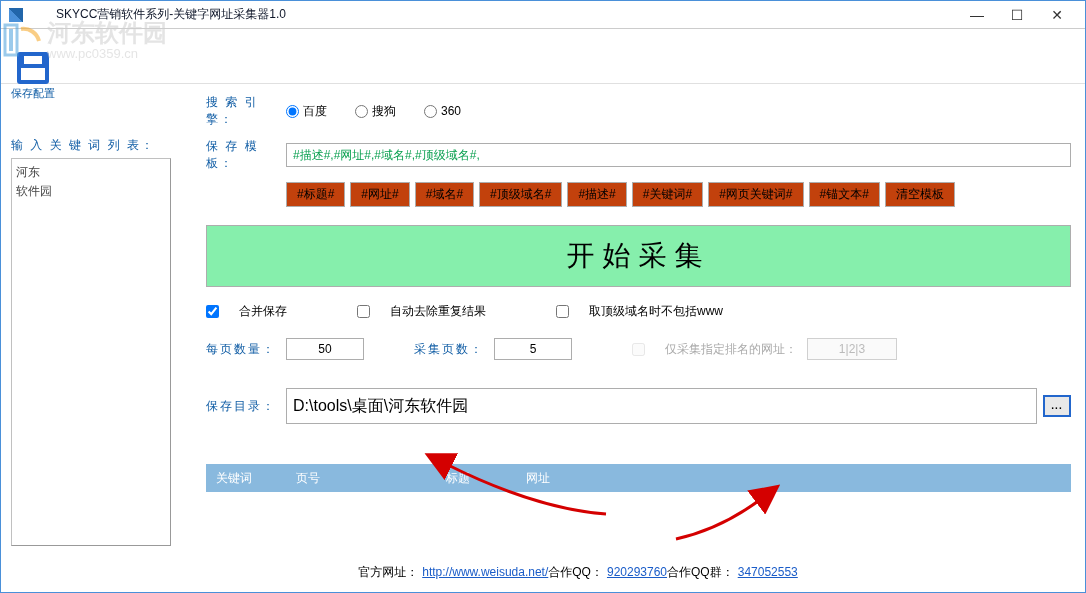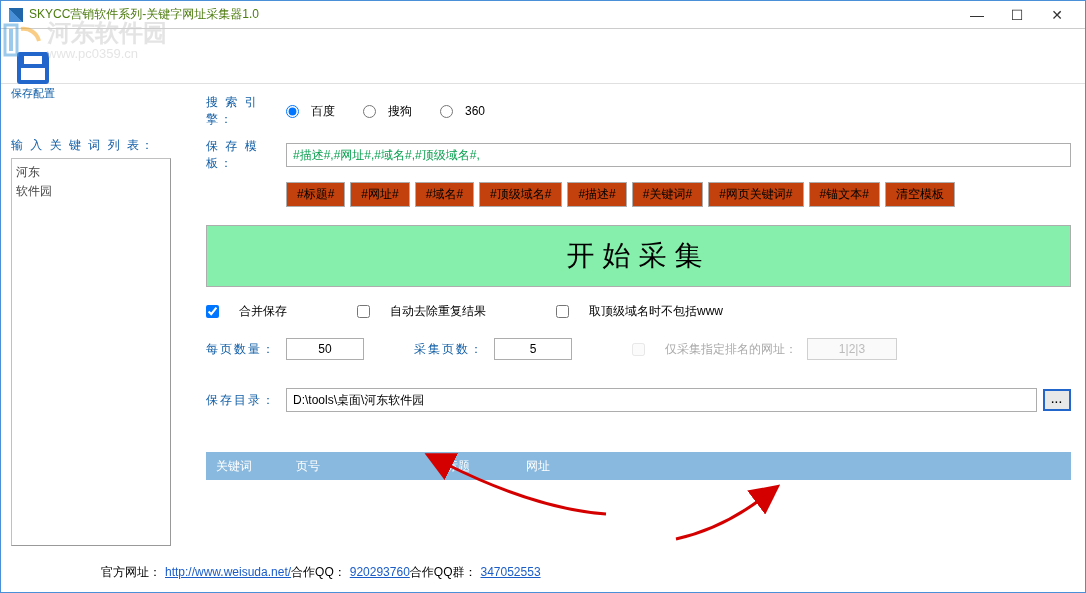--- a/index.html
+++ b/index.html
@@ -22,21 +22,21 @@
       padding: 0 8px;
       border-bottom: 1px solid #ccc;
     }
     .titlebar-icon {
       width: 14px;
       height: 14px;
       margin-right: 6px;
       background: linear-gradient(45deg, #4a90d9 50%, #2266aa 50%);
       display: inline-block;
     }
-    .titlebar-title { flex: 0 0 auto; color: #4d7c0f; font-family: SimSun, sans-serif; }
+    .titlebar-title { flex: 0 0 auto; color: #0f172a; font-family: SimSun, sans-serif; margin-left: 27px; }
     .titlebar-spacer { flex: 1; }
     .titlebar-btn {
       width: 40px;
       height: 28px;
       text-align: center;
       line-height: 28px;
       font-size: 14px;
       color: #333;
       cursor: pointer;
     }
@@ -126,21 +126,21 @@
       line-height: 1.6;
     }
     .right-panel {
       flex: 1;
       padding: 10px 14px 0 30px;
       position: relative;
     }
     .row { display: flex; align-items: center; margin-bottom: 10px; }
     .label-blue { color: #135fa6; width: 80px; flex-shrink: 0; letter-spacing: 2px; font-family: SimSun, sans-serif; }
     .radio-group { display: flex; gap: 28px; align-items: center; }
-    .radio-opt { display: flex; align-items: center; gap: 12px; cursor: pointer; }
+    .radio-opt { display: flex; align-items: center; gap: 4px; cursor: pointer; }
     .radio-opt input { cursor: pointer; }
     .template-input {
       flex: 1;
       height: 24px;
       border: 1px solid #adadad;
       padding: 0 6px;
       color: #0aa050;
       font-size: 12px;
       font-family: SimSun, sans-serif;
     }
@@ -180,24 +180,24 @@
       width: 90px;
       height: 22px;
       border: 1px solid #d0d0d0;
       text-align: center;
       color: #bbb;
       font-size: 12px;
     }
     .disabled-check input { opacity: 0.5; }
     .path-input {
       flex: 1;
-      height: 24px;
+      height: 36px;
       border: 1px solid #adadad;
       padding: 0 6px;
-      font-size: 12px;
+      font-size: 16px;
       font-family: SimSun, sans-serif;
     }
     .browse-btn {
       width: 28px;
       height: 22px;
       border: 2px solid #2266cc;
       background: #e8e8e8;
       margin-left: 6px;
       cursor: pointer;
       font-weight: bold;
@@ -220,21 +220,21 @@
     .th-page { width: 150px; }
     .th-title { width: 80px; }
     .th-url { flex: 1; }
     
     .footer {
       height: 40px;
       display: flex;
       align-items: center;
       padding: 0 30px 0 100px;
       font-family: SimSun, sans-serif;
-      justify-content: flex-start;
+      justify-content: center;
     }
     .footer-item { display: flex; align-items: center; gap: 4px; }
     .footer a { color: #1a5cc8; text-decoration: underline; }
     
     .arrow {
       position: absolute;
       pointer-events: none;
       z-index: 100;
     }
     .arrow svg { overflow: visible; }

